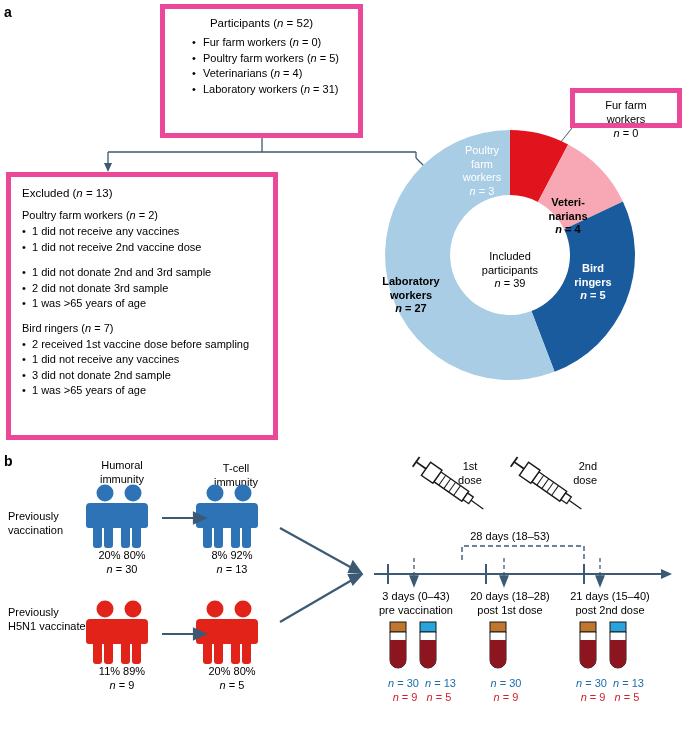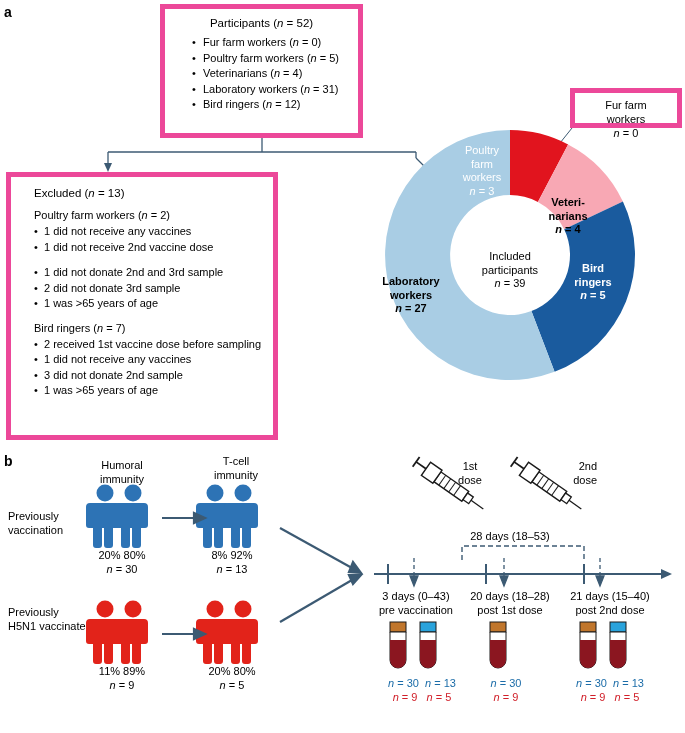--- a/index.html
+++ b/index.html
@@ -56,21 +56,21 @@
     content: "\2022";
     position: absolute;
     left: 3px;
     top: 0;
   }
   #participants-list { margin-left: 14px; }
 
   
   #excluded-box {
     left: 6px; top: 172px; width: 272px; height: 268px;
-    padding: 10px 23px;
+    padding: 10px 11px;
   }
   #excluded-title {
     font-size: 11.5px;
     margin-bottom: 10px;
   }
   .excl-group { margin-bottom: 10px; }
   .excl-group-title {
     font-size: 11px;
     margin-bottom: 3px;
   }
@@ -108,21 +108,21 @@
   
   #panel-b { position: absolute; left: 0; top: 450px; width: 685px; height: 283px; }
 
   .col-header {
     position: absolute;
     font-size: 11px;
     text-align: center;
     line-height: 13.5px;
   }
   #hdr-humoral { left: 82px; top: 9px; width: 80px; }
-  #hdr-tcell { left: 196px; top: 5px; width: 80px; }
+  #hdr-tcell { left: 196px; top: 12px; width: 80px; }
   #hdr-dose1 { left: 440px; top: 10px; width: 60px; }
   #hdr-dose2 { left: 537px; top: 10px; width: 60px; text-align: right; }
 
   .row-label {
     position: absolute;
     font-size: 11px;
     text-align: left;
     line-height: 13.5px;
   }
   #row-unvacc { left: 8px; top: 60px; width: 86px; }
@@ -192,21 +192,20 @@
 
 <div class="box" id="participants-box">
   <div id="participants-title">
     <span>Participants (<i>n</i> = 52)</span>
   </div>
   <ul class="bullet-list" id="participants-list">
     <li>Fur farm workers (<i>n</i> = 0)</li>
     <li>Poultry farm workers (<i>n</i> = 5)</li>
     <li>Veterinarians (<i>n</i> = 4)</li>
     <li>Laboratory workers (<i>n</i> = 31)</li>
-    <li>Bird ringers (<i>n</i> = 12)</li>
   </ul>
 </div>
 
 <div class="box" id="excluded-box">
   <div id="excluded-title">Excluded (<i>n</i> = 13)</div>
 
   <div class="excl-group">
     <div class="excl-group-title">Poultry farm workers (<i>n</i> = 2)</div>
     <ul class="bullet-list">
       <li>1 did not receive any vaccines</li>

